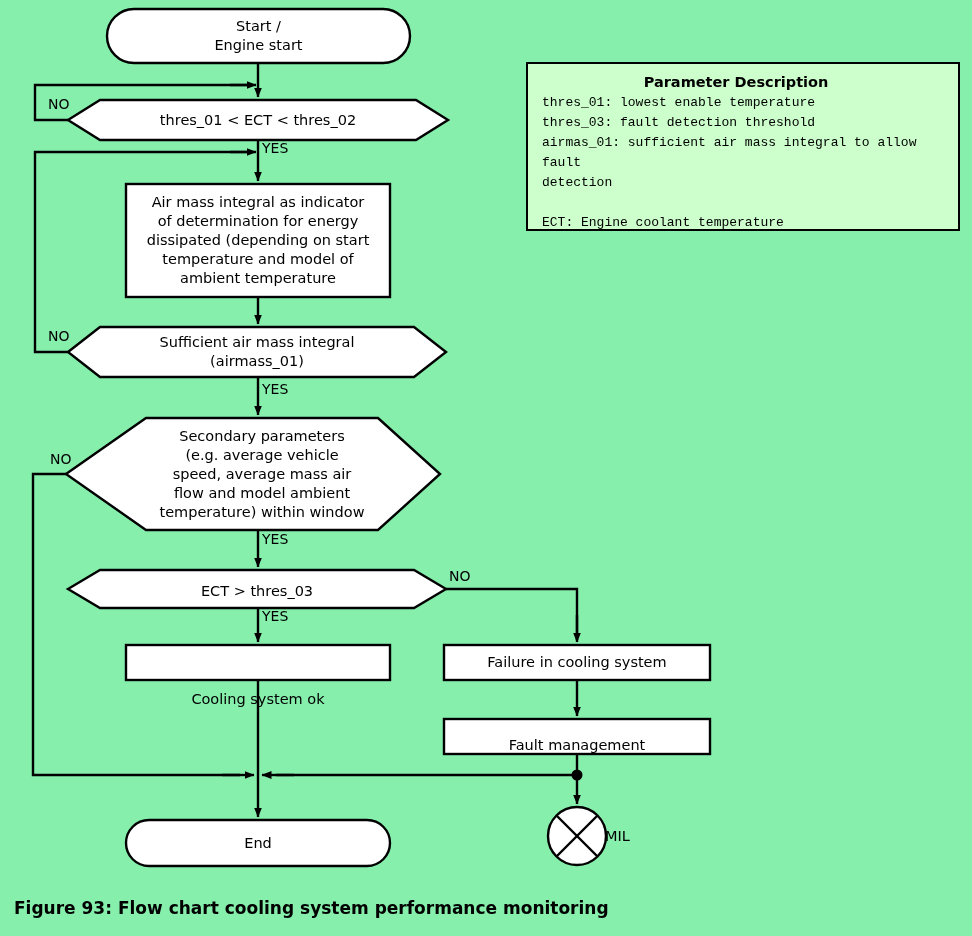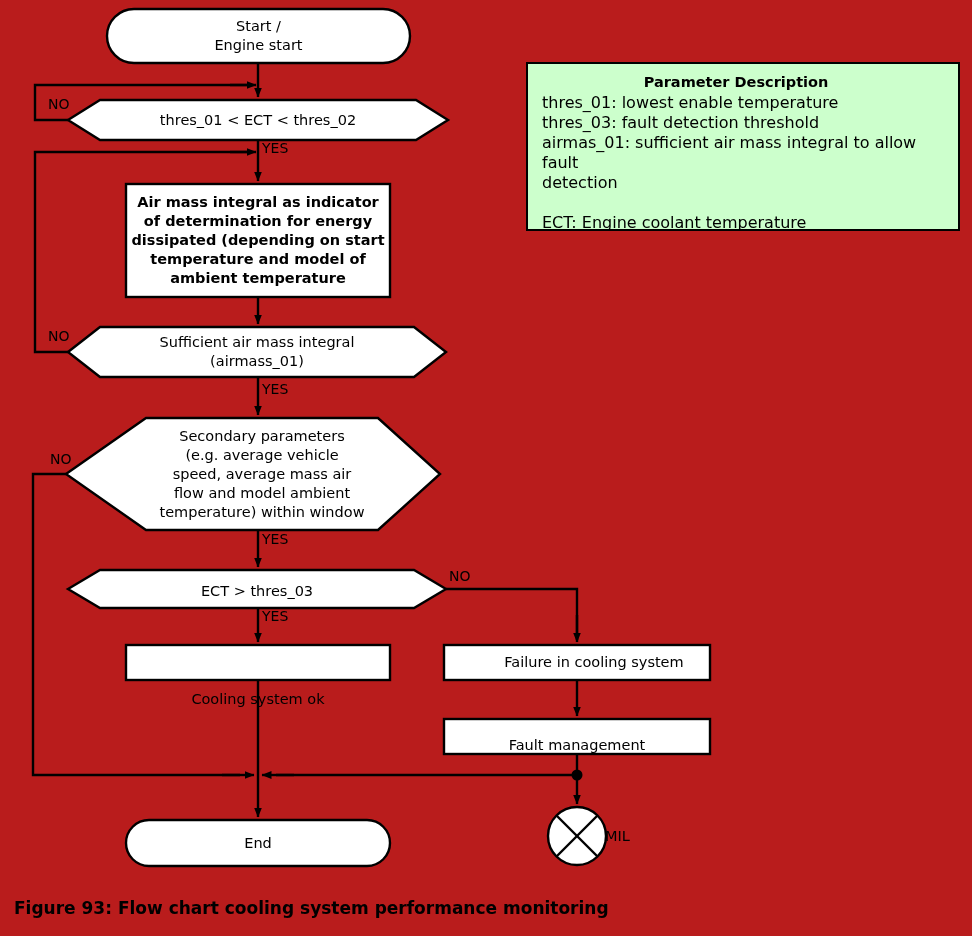--- a/index.html
+++ b/index.html
@@ -5,21 +5,21 @@
 <style>
   html,body{margin:0;padding:0;background:#ffffff;}
   body{
     font-family:"DejaVu Sans","Liberation Sans",sans-serif;
     color:#000000;
   }
   #page{
     position:relative;
     width:972px;
     height:936px;
-    background:#b91c1c;
+    background:#86efac;
     overflow:hidden;
   }
   #svg-layer{
     position:absolute;
     left:0;top:0;
     width:972px;height:936px;
   }
   .node-text{
     position:absolute;
     text-align:center;
@@ -50,23 +50,24 @@
     padding:8px 28px 8px 14px;
   }
   .legend-title{
     text-align:center;
     font-weight:bold;
     font-size:14.5px;
     line-height:20px;
     margin-bottom:1px;
   }
   .legend-line{
-    font-size:16px;
+    font-size:13px;
     line-height:20px;
     text-align:left;
+    font-family:Liberation Mono, monospace;
   }
   .legend-spacer{height:20px;}
   .caption{
     position:absolute;
     left:14px;
     top:898px;
     font-size:17px;
     font-weight:bold;
     letter-spacing:0px;
   }
@@ -178,40 +179,40 @@
     </g>
 
     <circle cx="577" cy="775" r="5.5" fill="#000000" stroke="none"></circle>
   </svg>
 
   <div class="node-text" style="left:107px;top:9px;width:303px;height:54px;">Start /
 Engine start</div>
 
   <div class="node-text" style="left:100px;top:100px;width:316px;height:40px;">thres_01 &lt; ECT &lt; thres_02</div>
 
-  <div class="node-text" style="left:128px;top:186px;width:260px;height:109px;font-weight:bold;">Air mass integral as indicator
+  <div class="node-text" style="left:128px;top:186px;width:260px;height:109px;">Air mass integral as indicator
 of determination for energy
 dissipated (depending on start
 temperature and model of
 ambient temperature</div>
 
   <div class="node-text" style="left:100px;top:327px;width:314px;height:50px;">Sufficient air mass integral
 (airmass_01)</div>
 
   <div class="node-text" style="left:146px;top:424px;width:232px;height:100px;">Secondary parameters
 (e.g. average vehicle
 speed, average mass air
 flow and model ambient
 temperature) within window</div>
 
   <div class="node-text" style="left:100px;top:570px;width:314px;height:42px;">ECT &gt; thres_03</div>
 
   <div class="node-text" style="left:126px;top:645px;width:264px;height:35px;margin-top:37px;">Cooling system ok</div>
 
-  <div class="node-text" style="left:444px;top:645px;width:266px;height:35px;margin-left:17px;">Failure in cooling system</div>
+  <div class="node-text" style="left:444px;top:645px;width:266px;height:35px;">Failure in cooling system</div>
 
   <div class="node-text" style="left:444px;top:719px;width:266px;height:52px;">Fault management</div>
 
   <div class="node-text" style="left:126px;top:820px;width:264px;height:46px;border-radius:11px;">End</div>
 
   <div class="mil-label">MIL</div>
 
   <div class="edge-label" style="left:48px;top:96px;">NO</div>
 
   <div class="edge-label" style="left:262px;top:140px;">YES</div>

